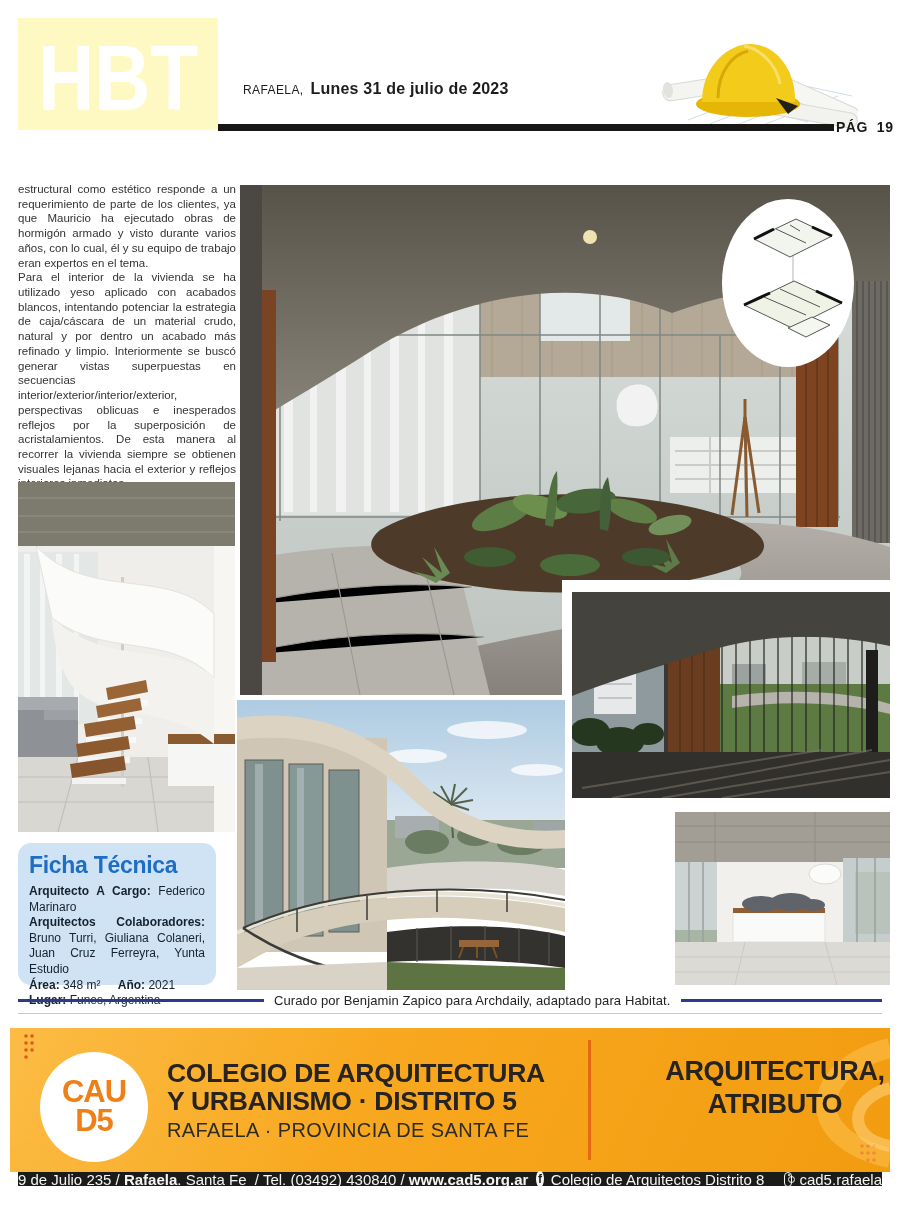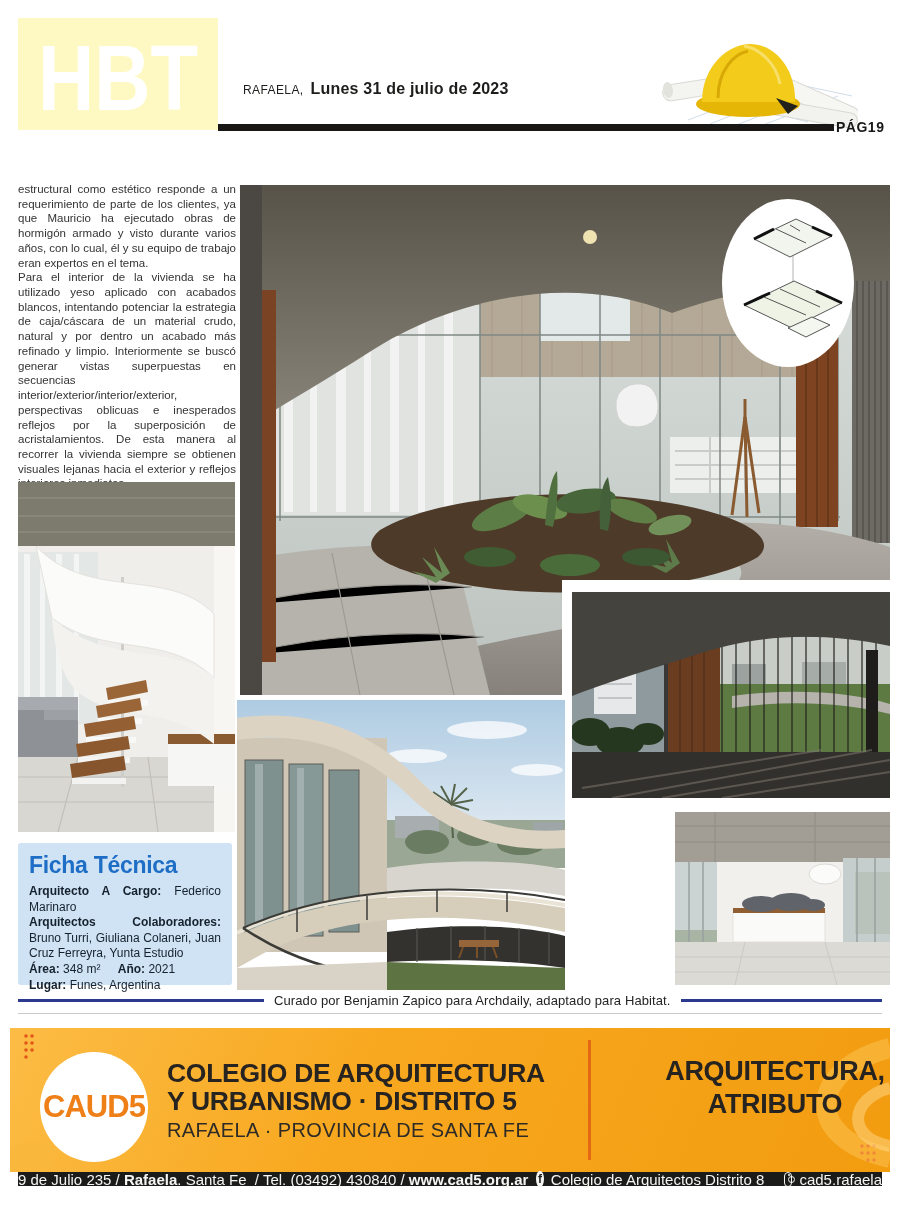--- a/index.html
+++ b/index.html
@@ -2,62 +2,62 @@
 <html><head>
 <meta charset="utf-8">
 <style>
   html,body{margin:0;padding:0;background:#fff;}
   .page{position:relative;width:900px;height:1216px;background:#fff;overflow:hidden;
         font-family:"Liberation Sans", sans-serif;color:#222;}
 
   
   .logo-box{position:absolute;left:18px;top:18px;width:200px;height:112px;background:#fef9c3;}
   .header-rule{position:absolute;left:218px;top:124px;width:616px;height:7px;background:#181715;}
-  .pag{position:absolute;left:836px;top:119px;font-size:14px;font-weight:800;letter-spacing:.5px;color:#181715;display:flex;}
+  .pag{position:absolute;left:836px;top:119px;font-size:14px;font-weight:800;letter-spacing:.5px;color:#181715;display:flex;gap:9px;}
   .dateline{position:absolute;left:243px;top:80px;display:flex;align-items:baseline;gap:7px;color:#1d1d1b;}
   .dateline .city{font-size:12px;letter-spacing:.4px;font-weight:400;}
   .dateline .rest{font-size:16px;font-weight:700;letter-spacing:.2px;}
   .hardhat{position:absolute;left:648px;top:28px;}
 
   
   .article-col{position:absolute;left:18px;top:182px;width:218px;font-size:11.5px;line-height:1.28;
                text-align:justify;color:#333;}
   .article-col p{margin:0;}
 
   
   .photo{position:absolute;display:block;}
   .main-photo{left:240px;top:185px;}
   .stair-photo{left:18px;top:482px;}
   .dark-frame{position:absolute;left:562px;top:580px;width:328px;height:228px;background:#fff;}
   .dark-photo{position:absolute;left:10px;top:12px;}
   .ext-photo{left:237px;top:700px;}
   .br-photo{left:675px;top:812px;}
 
   
-  .ficha{position:absolute;left:18px;top:843px;width:214px;height:142px;background:#cfe3f4;border-radius:3px;
+  .ficha{position:absolute;left:18px;top:843px;width:198px;height:142px;background:#cfe3f4;border-radius:13px;
          box-sizing:border-box;padding:9px 11px 8px 11px;}
   .ficha h2{margin:0 0 5px 0;font-size:23px;font-weight:800;color:#1e6ec6;letter-spacing:-.3px;}
   .ficha .frow{margin:0;font-size:12px;line-height:1.3;color:#16212e;text-align:justify;}
   .ficha .flabel{font-weight:700;}
   .ficha .gap{display:inline-block;width:14px;}
 
   
   .caption-row{position:absolute;left:18px;top:992px;width:864px;height:16px;display:flex;align-items:center;}
   .cap-line{height:3px;background:#2b3a8f;}
   .cap-line.l{width:246px;flex:none;}
   .cap-line.r{flex:1;}
   .caption-row .cap-text{flex:none;padding:0 10px;font-size:13px;font-weight:500;color:#242424;letter-spacing:.1px;}
   .hairline{position:absolute;left:18px;top:1013px;width:864px;height:1px;background:#c9c9c9;}
 
   
   .ad{position:absolute;left:10px;top:1028px;width:880px;height:144px;overflow:hidden;
       background:linear-gradient(115deg,#fcbc45 0%,#f8a81f 40%,#f29c10 100%);}
   .ad-deco{position:absolute;left:0;top:0;pointer-events:none;}
   .ad-circle{position:absolute;left:30px;top:24px;width:108px;height:110px;border-radius:50%;background:#fff;
-             display:flex;flex-direction:row;align-items:center;justify-content:center;line-height:.92;}
+             display:flex;flex-direction:column;align-items:center;justify-content:center;line-height:.92;}
   .ad-circle .l1,.ad-circle .l2{font-size:31px;font-weight:800;color:#ef7f17;letter-spacing:-1px;}
   .ad-left{position:absolute;left:157px;top:31px;color:#262320;}
   .ad-left .t1,.ad-left .t2{font-size:26.5px;font-weight:700;line-height:1.07;letter-spacing:-.3px;}
   .ad-left .sub{font-size:20px;font-weight:500;letter-spacing:.4px;margin-top:3px;color:#2e2b27;}
   .ad-divider{position:absolute;left:578px;top:12px;width:3px;height:120px;background:#e05f12;opacity:.85;}
   .ad-right{position:absolute;left:624px;top:27px;width:282px;text-align:center;color:#262320;
             font-size:27px;font-weight:800;line-height:1.22;letter-spacing:-.3px;}
 
   
   .contact{position:absolute;left:18px;top:1172px;width:864px;height:14px;background:#1b1b19;color:#f5f5f3;

